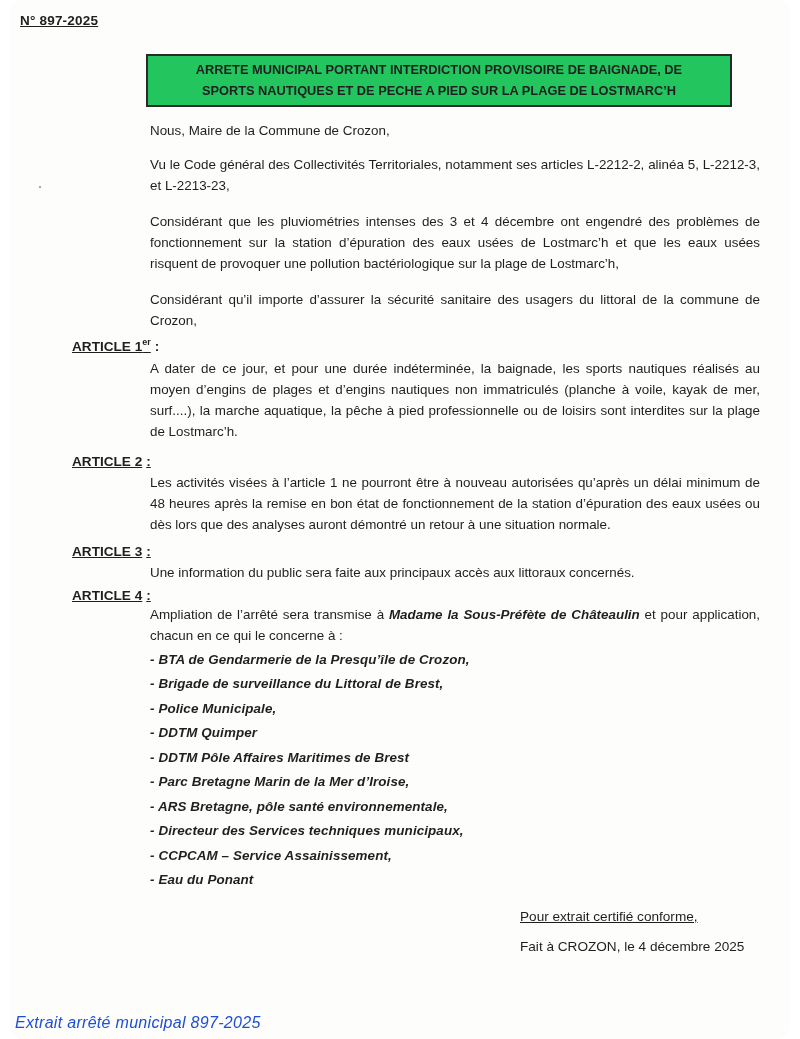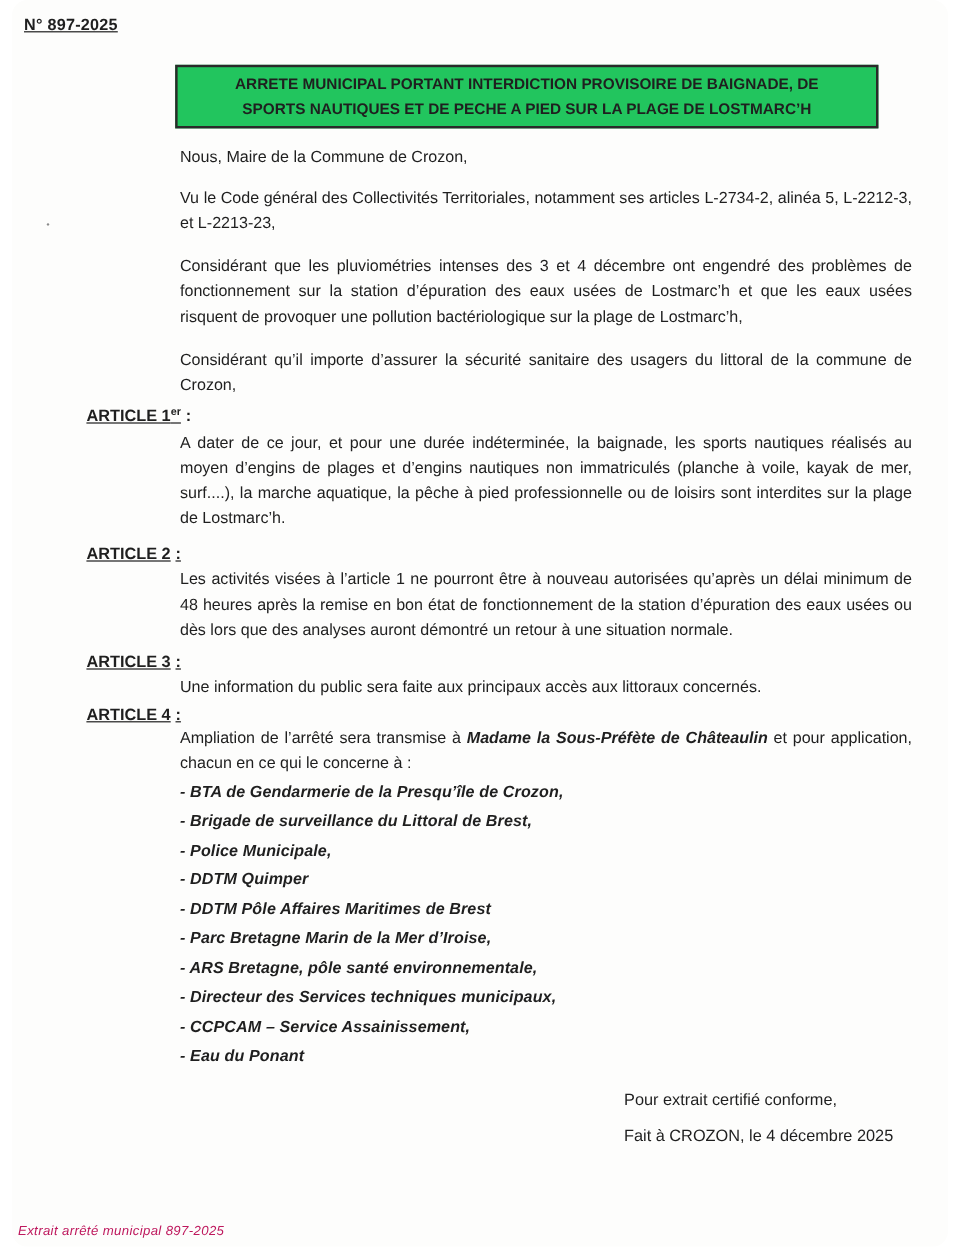--- a/index.html
+++ b/index.html
@@ -101,30 +101,30 @@
     font-style: italic;
     line-height: 21px;
     margin-bottom: 3.5px;
     letter-spacing: 0.1px;
   }
 
   .signature {
     margin: 16px 0 0 510px;
     font-size: 13.6px;
   }
-  .signature .sig-line1 { line-height: 21px; }
+  .signature .sig-line1 { line-height: 21px; text-decoration: underline; }
   .signature .sig-line2 { line-height: 21px; margin-top: 9px; }
 
   .caption {
     position: absolute;
     left: 5px;
     bottom: 7px;
-    font-size: 11px;
+    font-size: 16px;
     font-style: italic;
-    color: #be185d;
+    color: #1d4ed8;
     letter-spacing: 0.3px;
   }
 
   
   .speck { position: absolute; background: #8a8a8a; border-radius: 50%; }
   .speck.s1 { left: 29px; top: 186px; width: 2px; height: 2px; }
   .speck.s2 { left: 672px; top: 220px; width: 2px; height: 2px; }
 </style>
 </head>
 <body>
@@ -134,21 +134,21 @@
   <div class="doc-number">N° 897-2025</div>
 
   <div class="title-box">
     <div>ARRETE MUNICIPAL PORTANT INTERDICTION PROVISOIRE DE BAIGNADE, DE</div>
     <div>SPORTS NAUTIQUES ET DE PECHE A PIED SUR LA PLAGE DE LOSTMARC’H</div>
   </div>
 
   <div class="content">
 
     <div class="para first">Nous, Maire de la Commune de Crozon,</div>
-    <div class="para">Vu le Code général des Collectivités Territoriales, notamment ses articles L-2734-2, alinéa 5, L-2212-3, et L-2213-23,</div>
+    <div class="para">Vu le Code général des Collectivités Territoriales, notamment ses articles L-2212-2, alinéa 5, L-2212-3, et L-2213-23,</div>
     <div class="para p3">Considérant que les pluviométries intenses des 3 et 4 décembre ont engendré des problèmes de fonctionnement sur la station d’épuration des eaux usées de Lostmarc’h et que les eaux usées risquent de provoquer une pollution bactériologique sur la plage de Lostmarc’h,</div>
     <div class="para p4">Considérant qu’il importe d’assurer la sécurité sanitaire des usagers du littoral de la commune de Crozon,</div>
 
 
     <div class="article-heading a1">
       <span class="u"><span>ARTICLE 1</span><sup>er</sup></span><span class="colon">:</span>
     </div>
     <div class="article-body">A dater de ce jour, et pour une durée indéterminée, la baignade, les sports nautiques réalisés au moyen d’engins de plages et d’engins nautiques non immatriculés (planche à voile, kayak de mer, surf....), la marche aquatique, la pêche à pied professionnelle ou de loisirs sont interdites sur la plage de Lostmarc’h.</div>
 
     <div class="article-heading a2">

